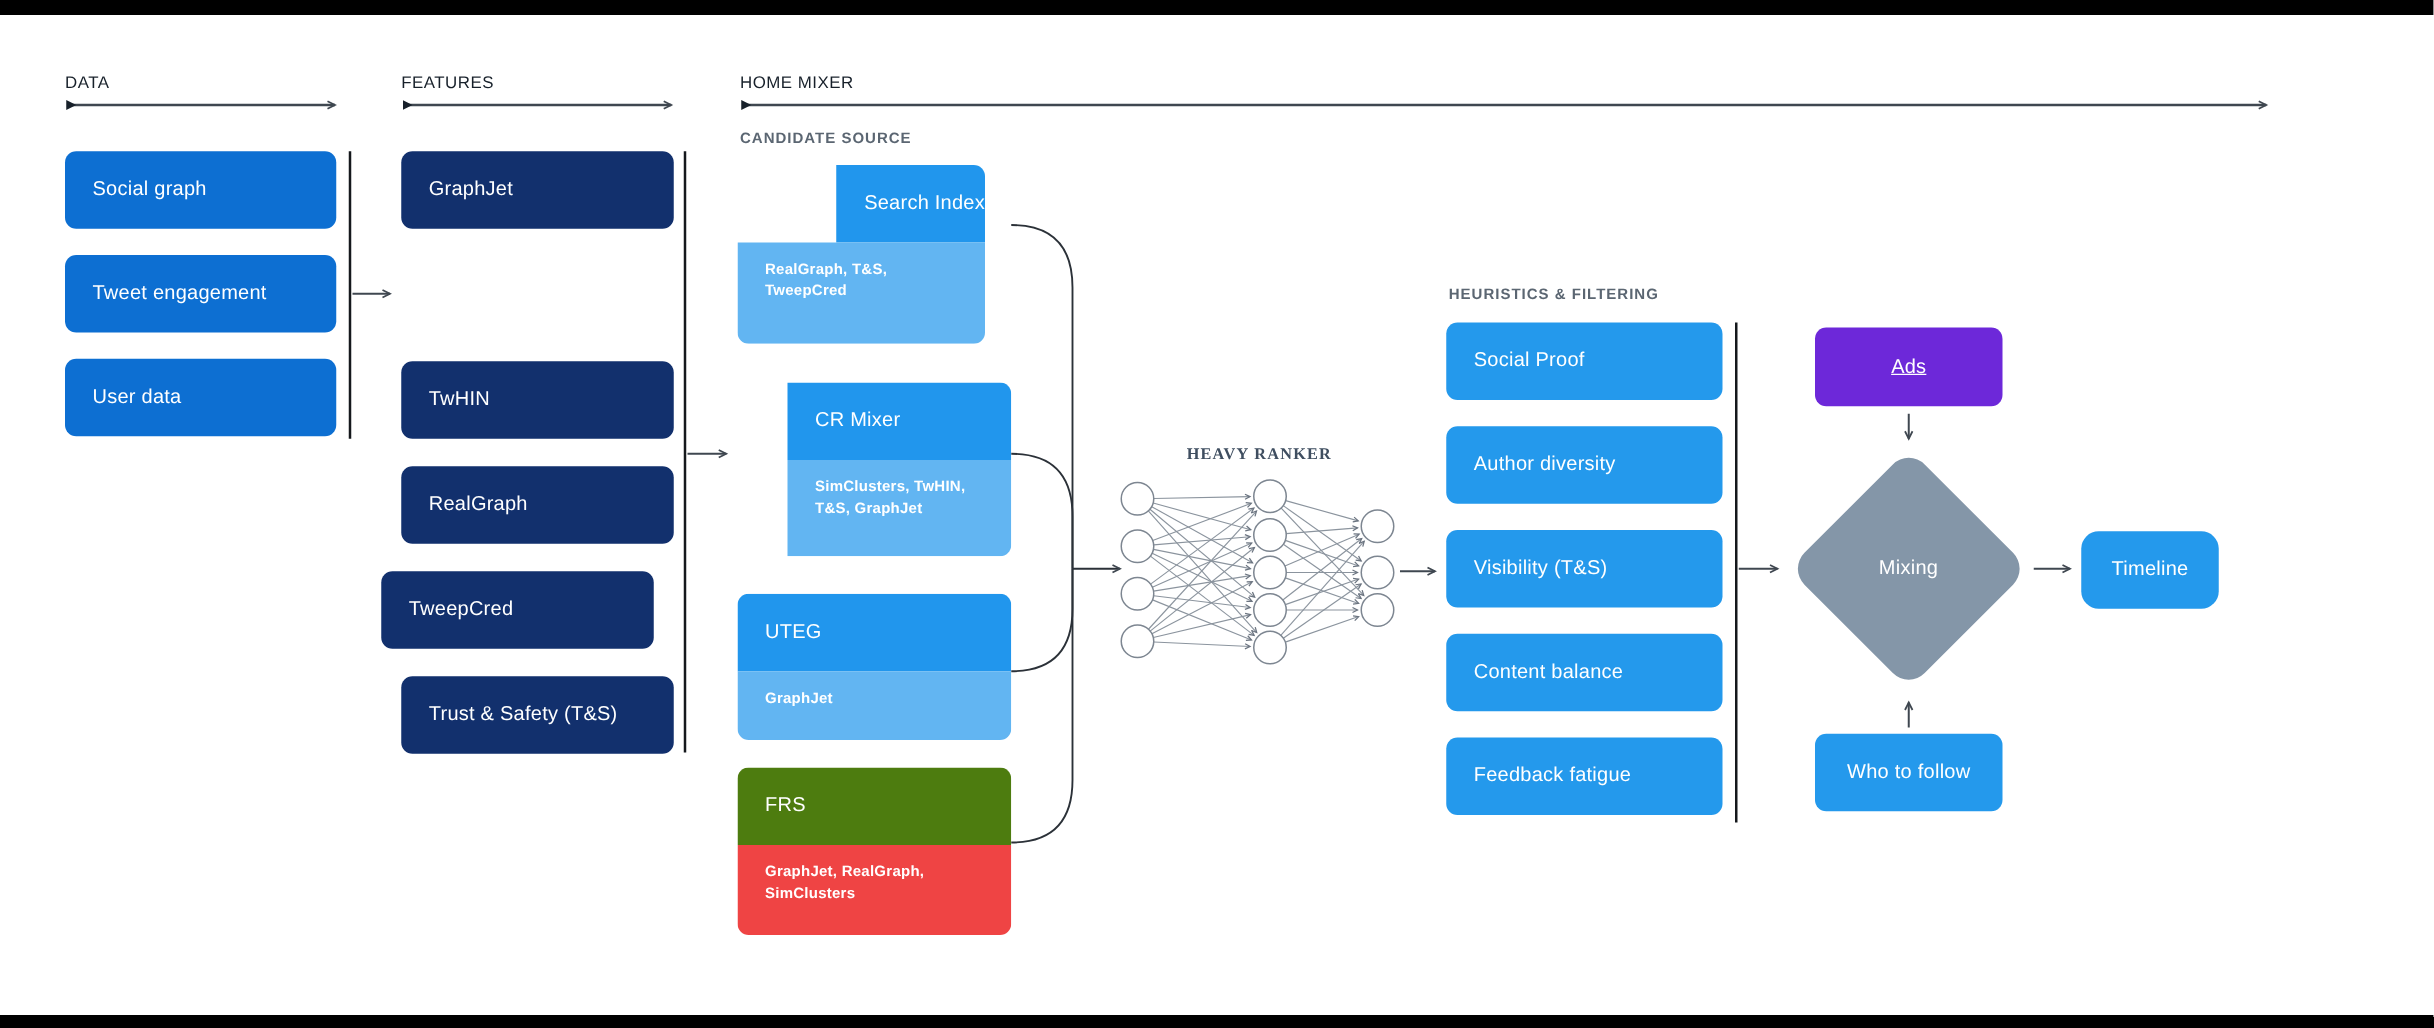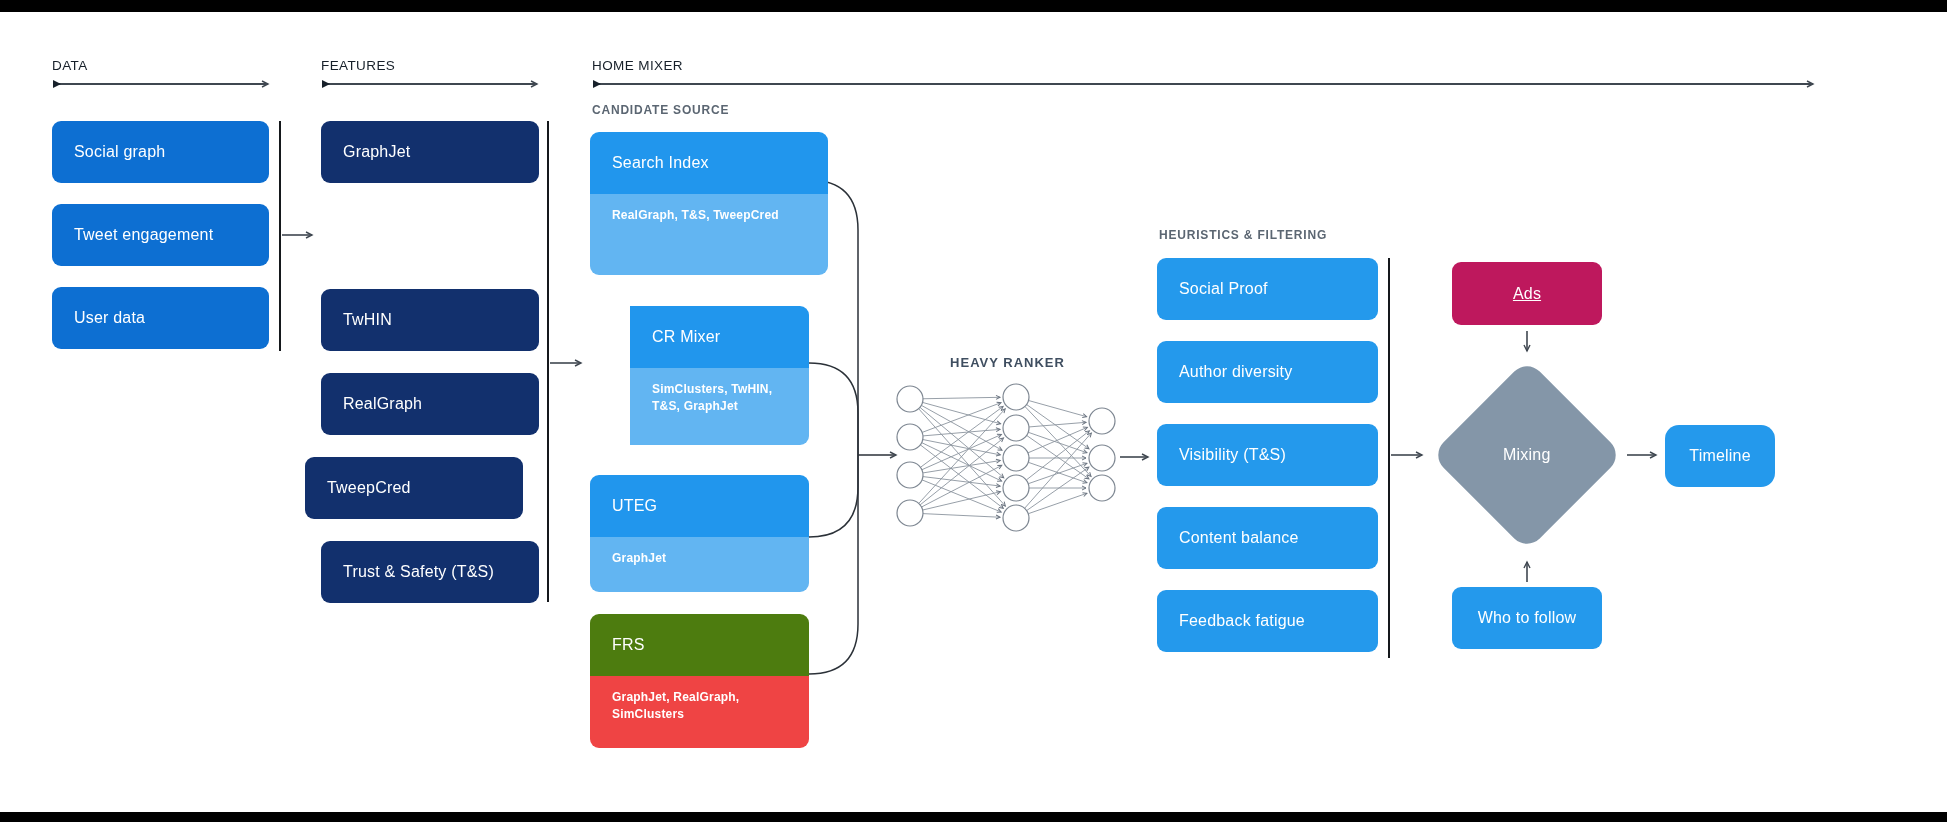--- a/index.html
+++ b/index.html
@@ -120,34 +120,34 @@
         <circle cx="1102" cy="421" r="13" fill="#fff" stroke="#7d8691" stroke-width="1.2"></circle>
         <circle cx="1102" cy="458" r="13" fill="#fff" stroke="#7d8691" stroke-width="1.2"></circle>
         <circle cx="1102" cy="488" r="13" fill="#fff" stroke="#7d8691" stroke-width="1.2"></circle>
       </g>
   </svg>
 
   <div class="sec-label" style="left:52px;top:58px;">DATA</div>
   <div class="sec-label" style="left:321px;top:58px;">FEATURES</div>
   <div class="sec-label" style="left:592px;top:58px;">HOME MIXER</div>
   <div class="sub-label" style="left:592px;top:103px;">CANDIDATE SOURCE</div>
-  <div class="hr-label" style="left:925px;top:355px;width:165px;">HEAVY RANKER</div>
+  <div class="hr-label" style="left:925px;top:355px;width:165px;font-family:Liberation Serif, serif;">HEAVY RANKER</div>
   <div class="sub-label" style="left:1159px;top:228px;">HEURISTICS &amp; FILTERING</div>
 
   <div class="box c-data" style="left: 52px; top: 121px; width: 217px; height: 62px; background: rgb(13, 111, 210);">Social graph</div>
   <div class="box c-data" style="left: 52px; top: 204px; width: 217px; height: 62px; background: rgb(13, 111, 210);">Tweet engagement</div>
   <div class="box c-data" style="left: 52px; top: 287px; width: 217px; height: 62px; background: rgb(13, 111, 210);">User data</div>
 
   <div class="box c-feat" style="left: 321px; top: 121px; width: 218px; height: 62px; background: rgb(18, 48, 109);">GraphJet</div>
   <div class="box c-feat" style="left: 321px; top: 289px; width: 218px; height: 62px; background: rgb(18, 48, 109);">TwHIN</div>
   <div class="box c-feat" style="left: 321px; top: 373px; width: 218px; height: 62px; background: rgb(18, 48, 109);">RealGraph</div>
   <div class="box c-feat" style="left: 305px; top: 457px; width: 218px; height: 62px; background: rgb(18, 48, 109);">TweepCred</div>
   <div class="box c-feat" style="left: 321px; top: 541px; width: 218px; height: 62px; background: rgb(18, 48, 109);">Trust &amp; Safety (T&amp;S)</div>
 
-  <div class="cs-box" style="left:590px;top:132px;width:238px;height:143px;">
+  <div class="cs-box" style="left:590px;top:132px;width:198px;height:143px;align-items:flex-end;">
     <div class="cs-head" style="background: rgb(33, 150, 237);">Search Index</div>
     <div class="cs-body" style="background: rgb(98, 181, 242);">RealGraph, T&amp;S, TweepCred</div>
   </div>
   <div class="cs-box" style="left:590px;top:306px;width:219px;height:139px;padding-left:40px;">
     <div class="cs-head" style="background: rgb(33, 150, 237);">CR Mixer</div>
     <div class="cs-body" style="background: rgb(98, 181, 242);">SimClusters, TwHIN, T&amp;S, GraphJet</div>
   </div>
   <div class="cs-box" style="left:590px;top:475px;width:219px;height:117px;">
     <div class="cs-head" style="background: rgb(33, 150, 237);">UTEG</div>
     <div class="cs-body" style="background: rgb(98, 181, 242);">GraphJet</div>
@@ -156,19 +156,19 @@
     <div class="cs-head" style="background: #4d7c0f;">FRS</div>
     <div class="cs-body" style="background: #ef4444;">GraphJet, RealGraph, SimClusters</div>
   </div>
 
   <div class="box c-heur" style="left: 1157px; top: 258px; width: 221px; height: 62px; background: rgb(36, 153, 236);">Social Proof</div>
   <div class="box c-heur" style="left: 1157px; top: 341px; width: 221px; height: 62px; background: rgb(36, 153, 236);">Author diversity</div>
   <div class="box c-heur" style="left: 1157px; top: 424px; width: 221px; height: 62px; background: rgb(36, 153, 236);">Visibility (T&amp;S)</div>
   <div class="box c-heur" style="left: 1157px; top: 507px; width: 221px; height: 62px; background: rgb(36, 153, 236);">Content balance</div>
   <div class="box c-heur" style="left: 1157px; top: 590px; width: 221px; height: 62px; background: rgb(36, 153, 236);">Feedback fatigue</div>
 
-  <div class="box c-heur centered" style="left: 1452px; top: 262px; width: 150px; height: 63px; background: #be185d; text-decoration: underline;">Ads</div>
+  <div class="box c-heur centered" style="left: 1452px; top: 262px; width: 150px; height: 63px; background: #6d28d9; text-decoration: underline;">Ads</div>
   <div id="diamond" style="background: rgb(132, 150, 168);">
     <span class="dtext">Mixing</span>
   </div>
   <div class="box c-heur centered" style="left: 1452px; top: 587px; width: 150px; height: 62px; background: rgb(36, 153, 236);">Who to follow</div>
   <div class="box c-heur centered" style="left: 1665px; top: 425px; width: 110px; height: 62px; background: rgb(36, 153, 236); border-radius: 14px;">Timeline</div>
 </div>
 
 </body></html>

